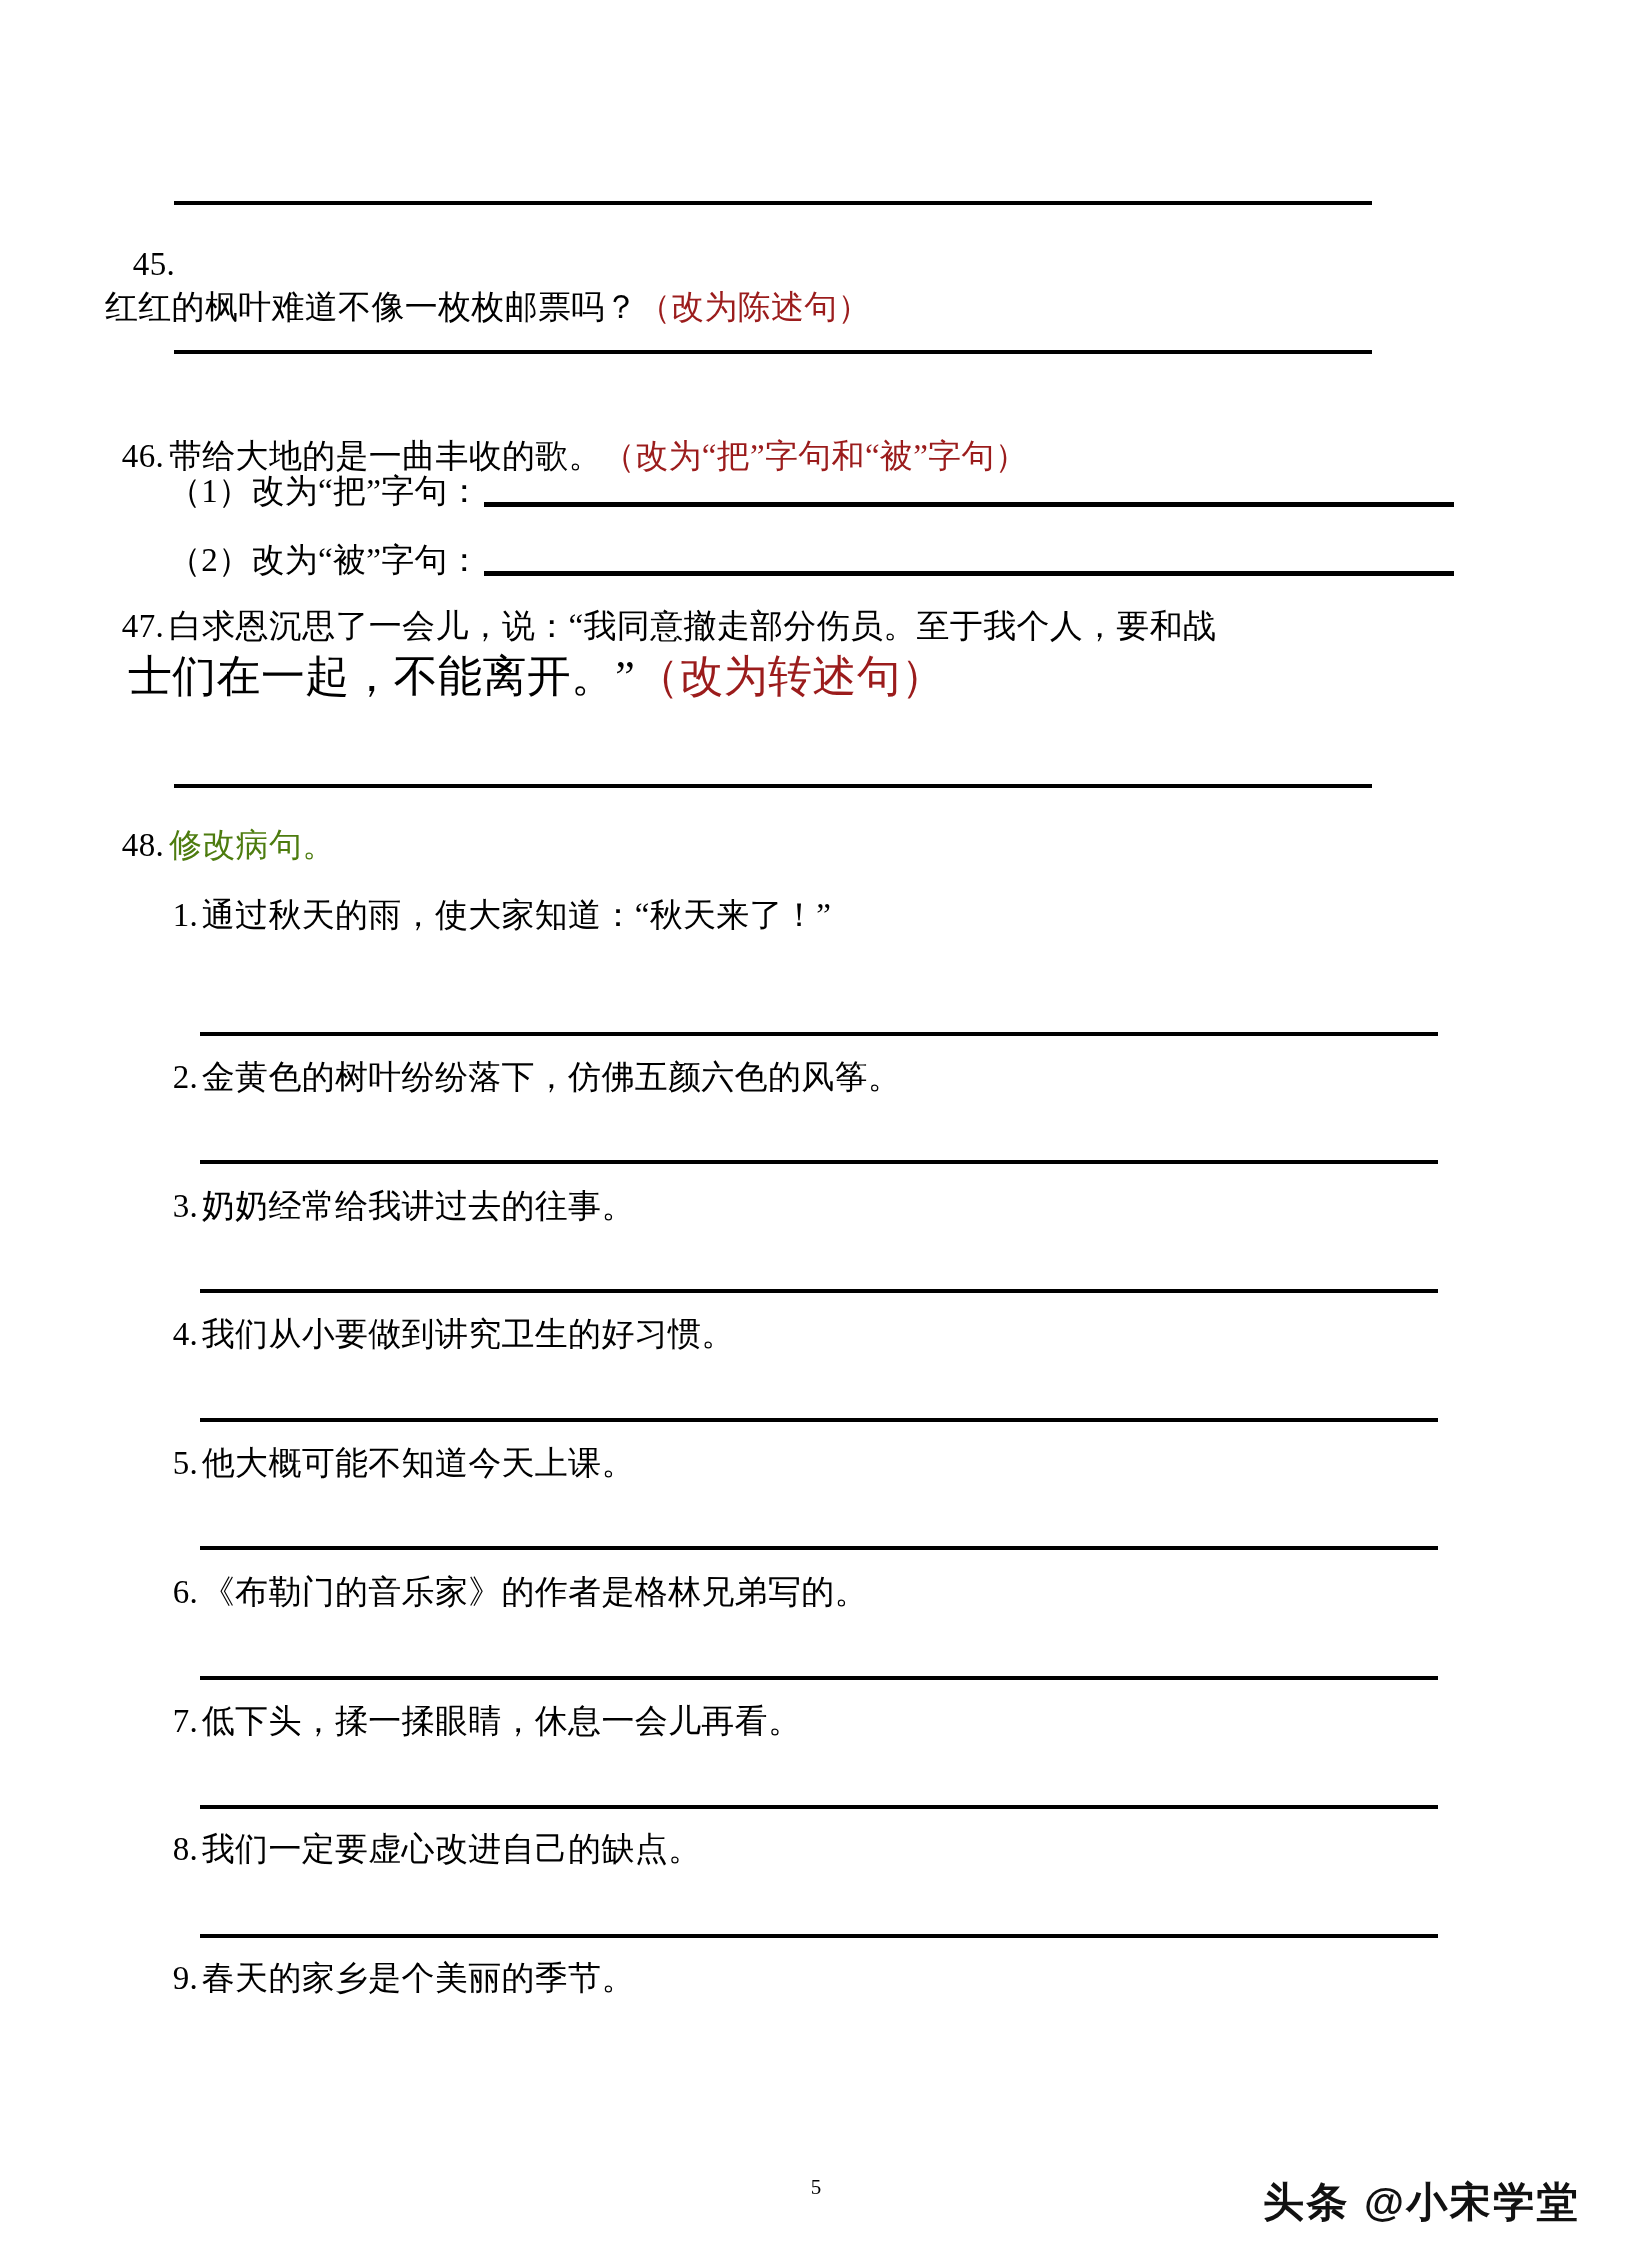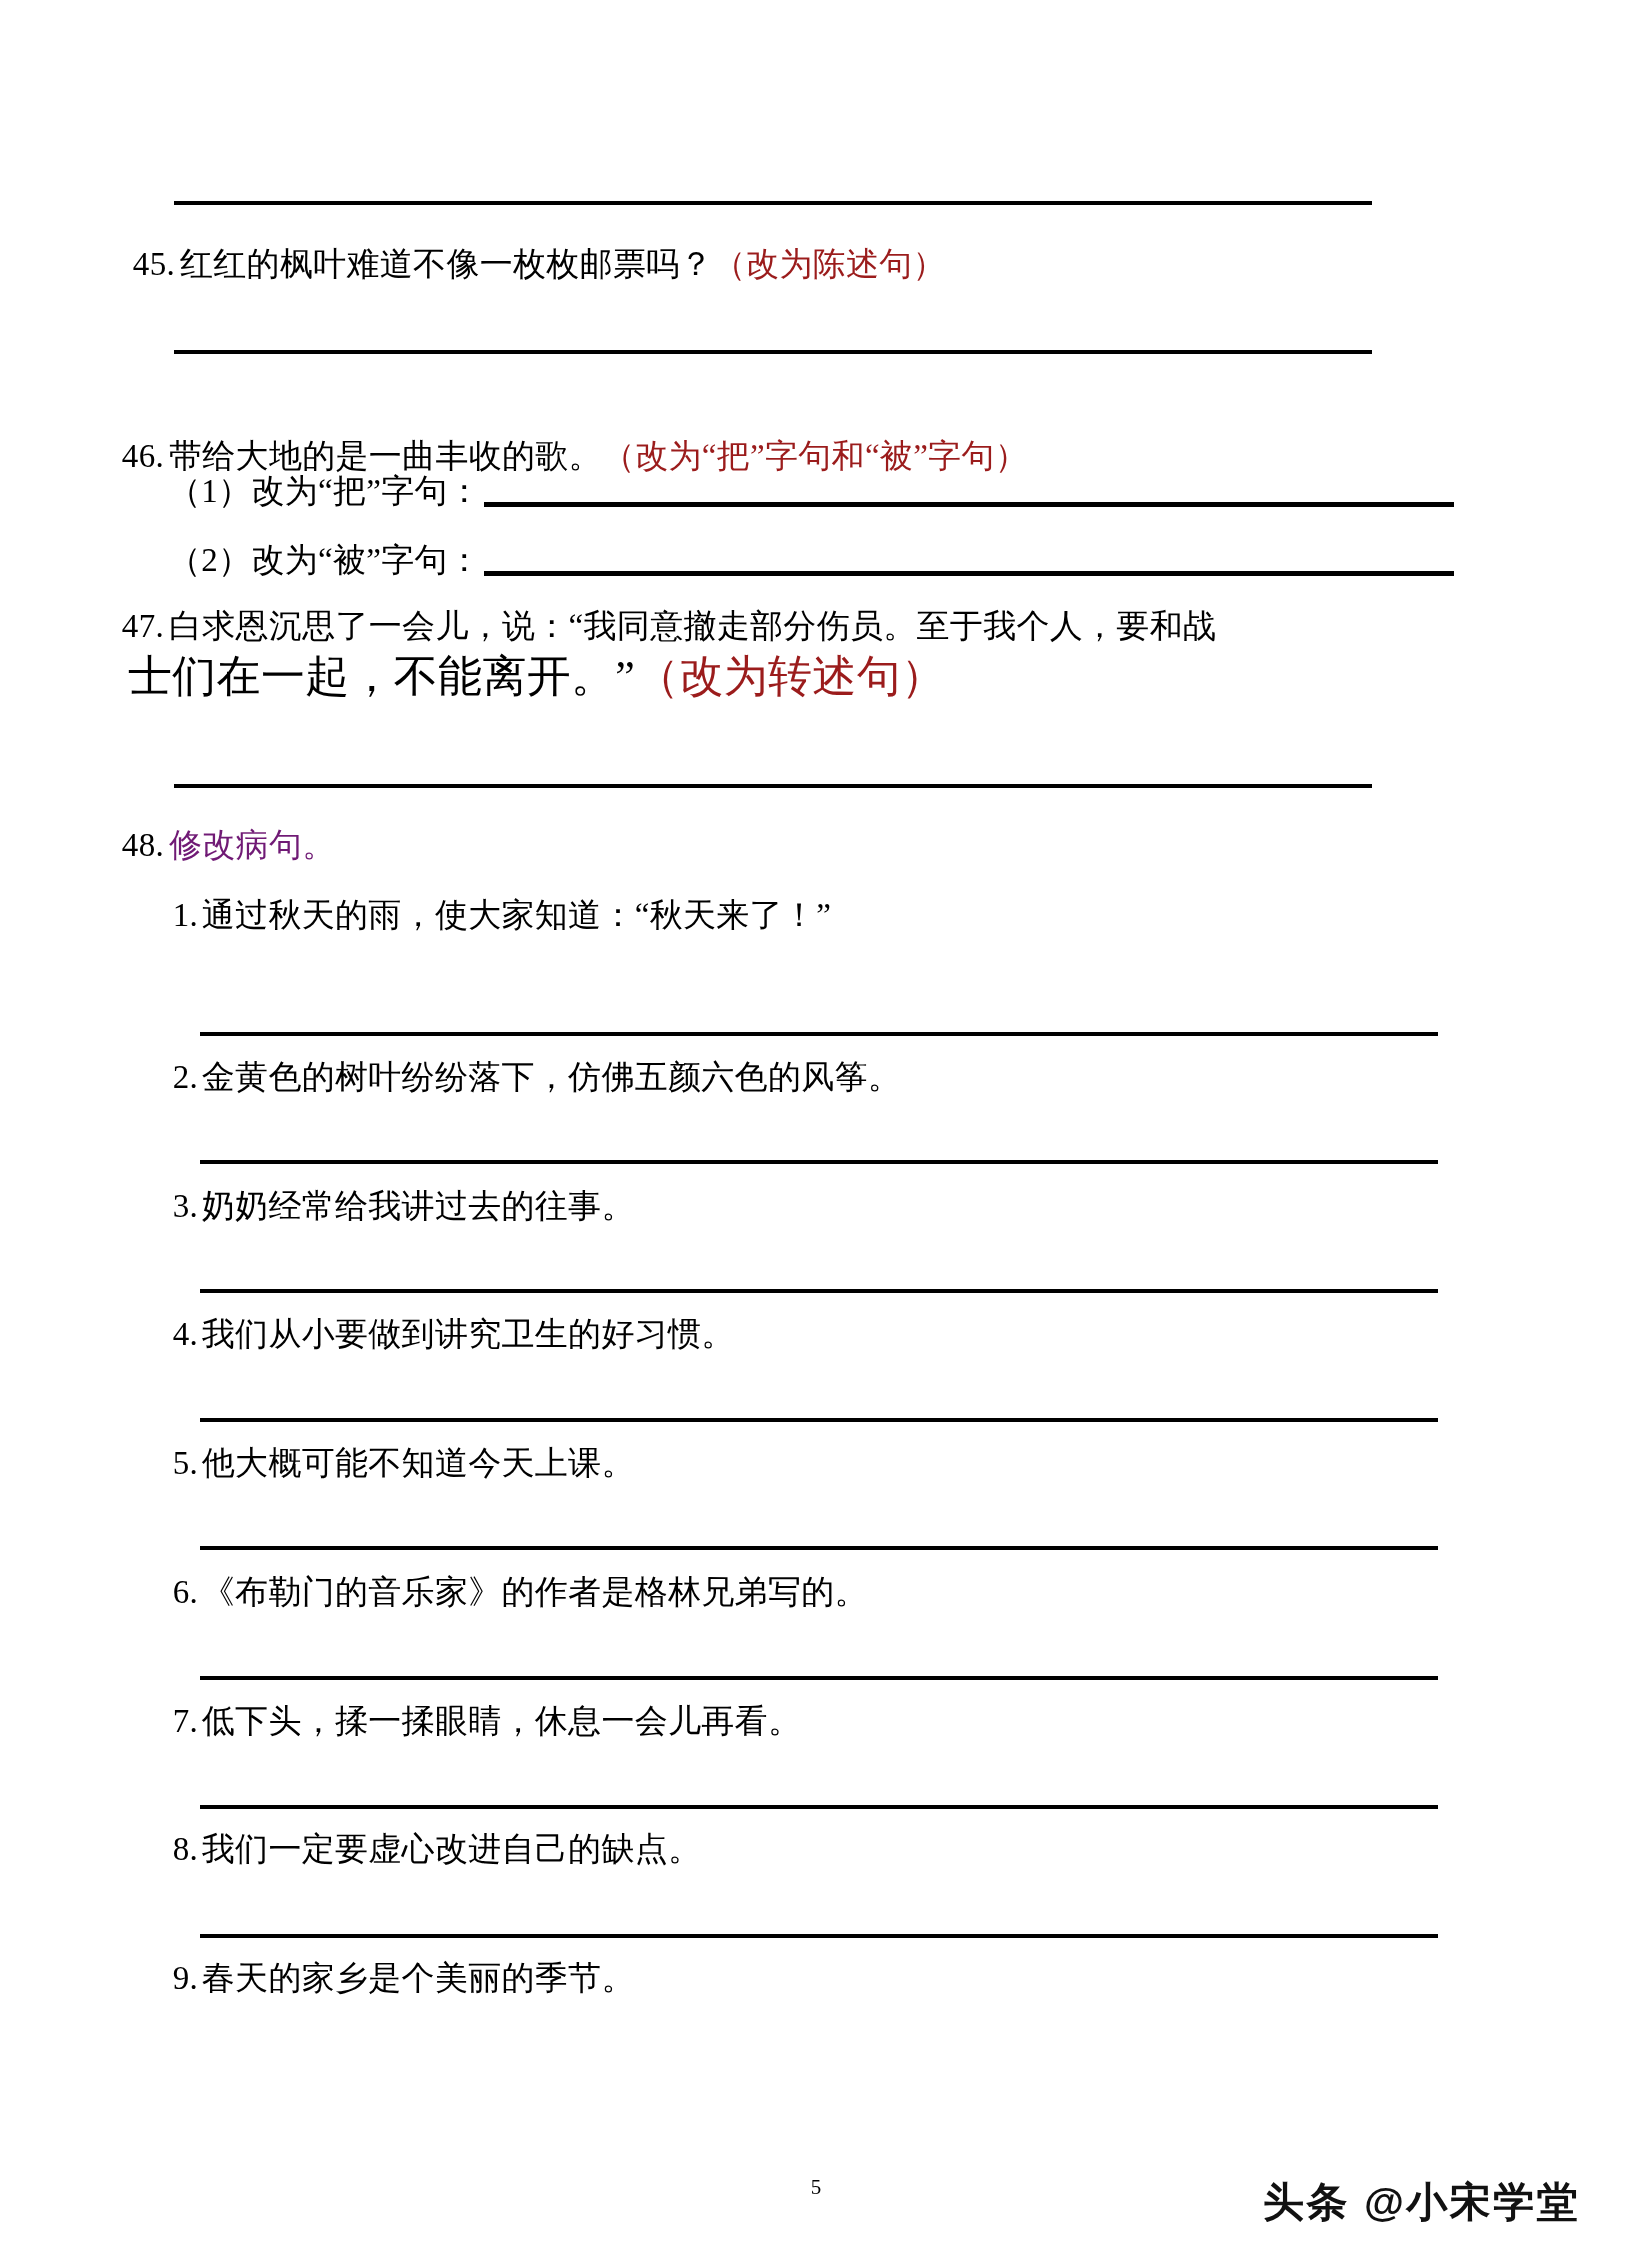--- a/index.html
+++ b/index.html
@@ -37,21 +37,21 @@
     text-align: right;
     font-family: "Liberation Serif", "DejaVu Serif", serif;
   }
   .q-text {
     flex: 1 1 auto;
   }
   .hint {
     color: #9b1c1c;
   }
   .red-head {
-    color: #701a75;
+    color: #4d7c0f;
   }
 
   
   .lvl1 { padding-left: 94px; }
   .lvl1 .q-num { width: 70px; margin-right: 5px; }
 
   
   .lvl2 { padding-left: 159px; }
   .lvl2 .q-num { width: 39px; margin-right: 3.8px; }
 
@@ -111,21 +111,21 @@
   }
 </style>
 </head>
 <body>
 
 <div class="page">
 
   <div class="rule rule-main" style="top:201px;"></div>
 
   <div class="abs" style="top:243px;">
-    <div class="q-row lvl1" style="padding-left:105px;">
+    <div class="q-row lvl1" style="padding-left:105px;flex-direction:column;">
       <span class="q-num">45.</span>
       <span class="q-text"><span>红红的枫叶难道不像一枚枚邮票吗？</span><span class="hint">（改为陈述句）</span></span>
     </div>
   </div>
   <div class="rule rule-main" style="top:350px;"></div>
 
   <div class="abs" style="top:399px;margin-top:36px;">
     <div class="q-row lvl1">
       <span class="q-num">46.</span>
       <span class="q-text"><span>带给大地的是一曲丰收的歌。</span><span class="hint">（改为“把”字句和“被”字句）</span></span>

